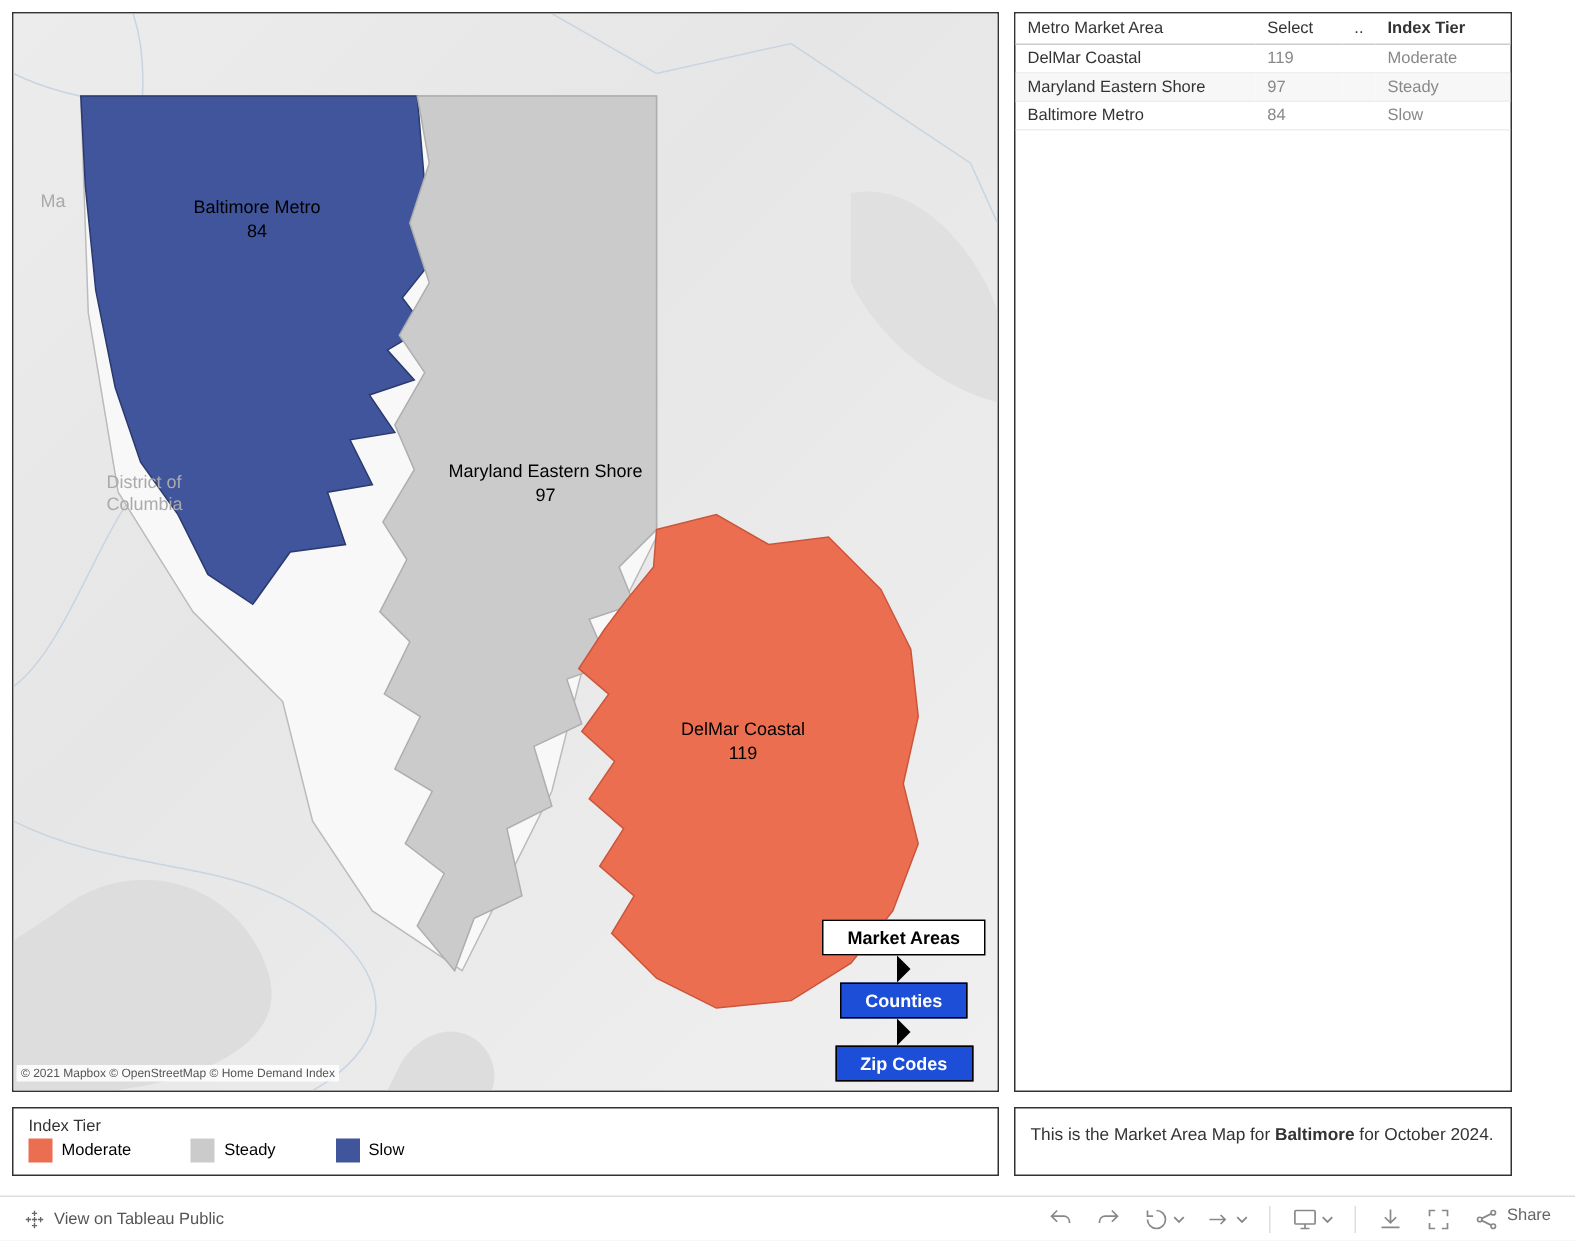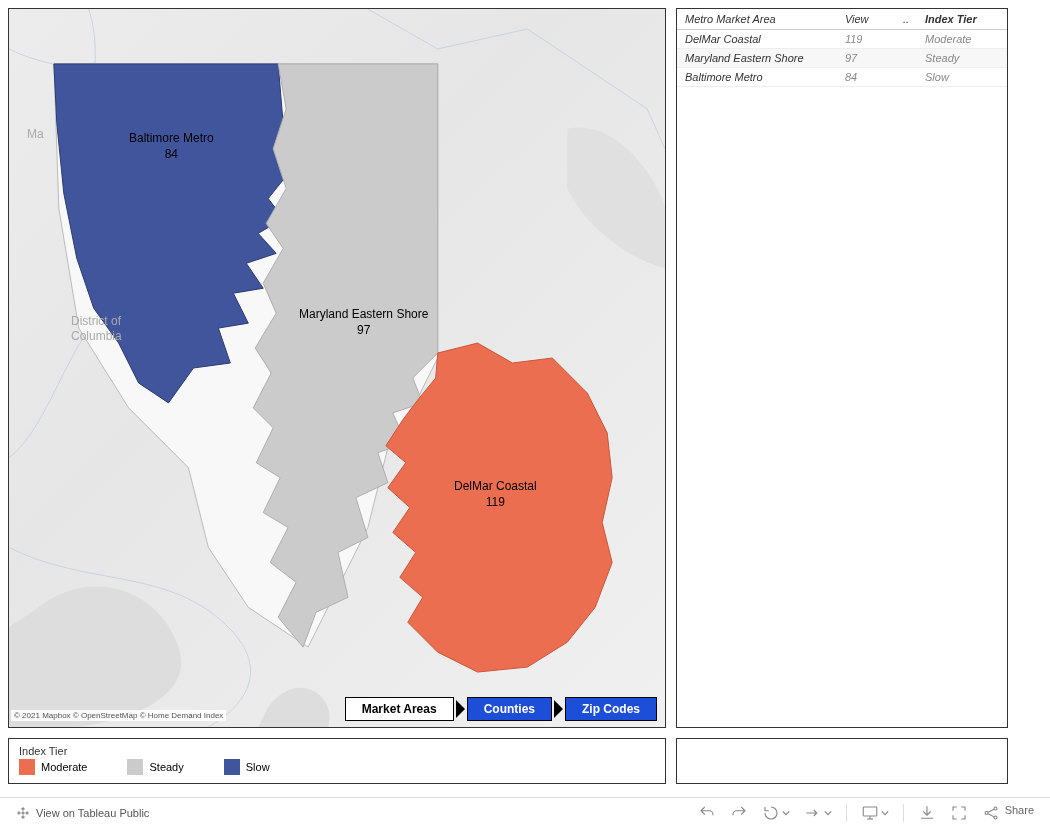--- a/index.html
+++ b/index.html
@@ -11,21 +11,21 @@
     height: 827px;
     overflow: hidden;
     position: relative;
   }
   .main-layout {
     display: flex;
     gap: 10px;
     padding: 8px;
   }
   .left-col { width: 658px; }
-  .right-col { width: 332px; display: flex; flex-direction: column; gap: 10px; font-style: italic; }
+  .right-col { width: 332px; display: flex; flex-direction: column; gap: 10px; }
   .panel { border: 1px solid #333; background: #fff; }
   .map-panel {
     width: 658px; height: 720px; position: relative; overflow: hidden;
     background: #e8e8e8;
   }
   .map-bg {
     position: absolute; inset: 0;
     background: linear-gradient(135deg, #ececec 0%, #e6e6e6 40%, #f0f0f0 100%);
   }
   .map-svg { position: absolute; inset:0; width:100%; height:100%; }
@@ -34,21 +34,21 @@
     pointer-events: none; line-height: 1.3;
   }
   .bg-label { position:absolute; color:#aaa; font-size:12px; pointer-events:none; }
   .attrib {
     position: absolute; bottom: 6px; left: 2px;
     background: rgba(255,255,255,0.85);
     font-size: 8px; color: #555; padding: 1px 3px;
   }
   .nav-bar {
     position: absolute; bottom: 6px; right: 8px;
-    display: flex; align-items: center; gap: 0;
+    display: flex; align-items: center; gap: 0; flex-direction: column;
   }
   .nav-btn {
     border: 1px solid #000; padding: 4px 16px; font-size: 12px;
     background: #1d4ed8; color: #fff; font-weight: 600;
   }
   .nav-btn.active { background: #fff; color: #000; }
   .nav-sep {
     width: 0; height: 0;
     border-top: 9px solid transparent;
     border-bottom: 9px solid transparent;
@@ -169,21 +169,21 @@
       </div>
     </div>
   </div>
 
   <div class="right-col">
     <div class="panel table-panel">
       <table>
         <thead>
           <tr>
             <th>Metro Market Area</th>
-            <th style="width:58px;">View</th>
+            <th style="width:58px;">Select</th>
             <th style="width:20px;">..</th>
             <th class="tier-h" style="width:90px;">Index Tier</th>
           </tr>
         </thead>
         <tbody>
           <tr>
             <td class="mm">DelMar Coastal</td>
             <td>119</td>
             <td></td>
             <td>Moderate</td>
@@ -198,20 +198,23 @@
             <td class="mm">Baltimore Metro</td>
             <td>84</td>
             <td></td>
             <td>Slow</td>
           </tr>
         </tbody>
       </table>
     </div>
 
     <div class="panel caption-panel">
+      <div>
+        <span>This is the Market Area Map for </span><b>Baltimore</b><span> for October 2024.</span>
+      </div>
     </div>
   </div>
 </div>
 
 <div class="toolbar">
   <div class="toolbar-left">
     <svg class="tlogo" viewBox="0 0 24 24">
       <g stroke="#666" stroke-width="1.5">
         <line x1="12" y1="2" x2="12" y2="8"></line>
           <line x1="9" y1="5" x2="15" y2="5"></line>

